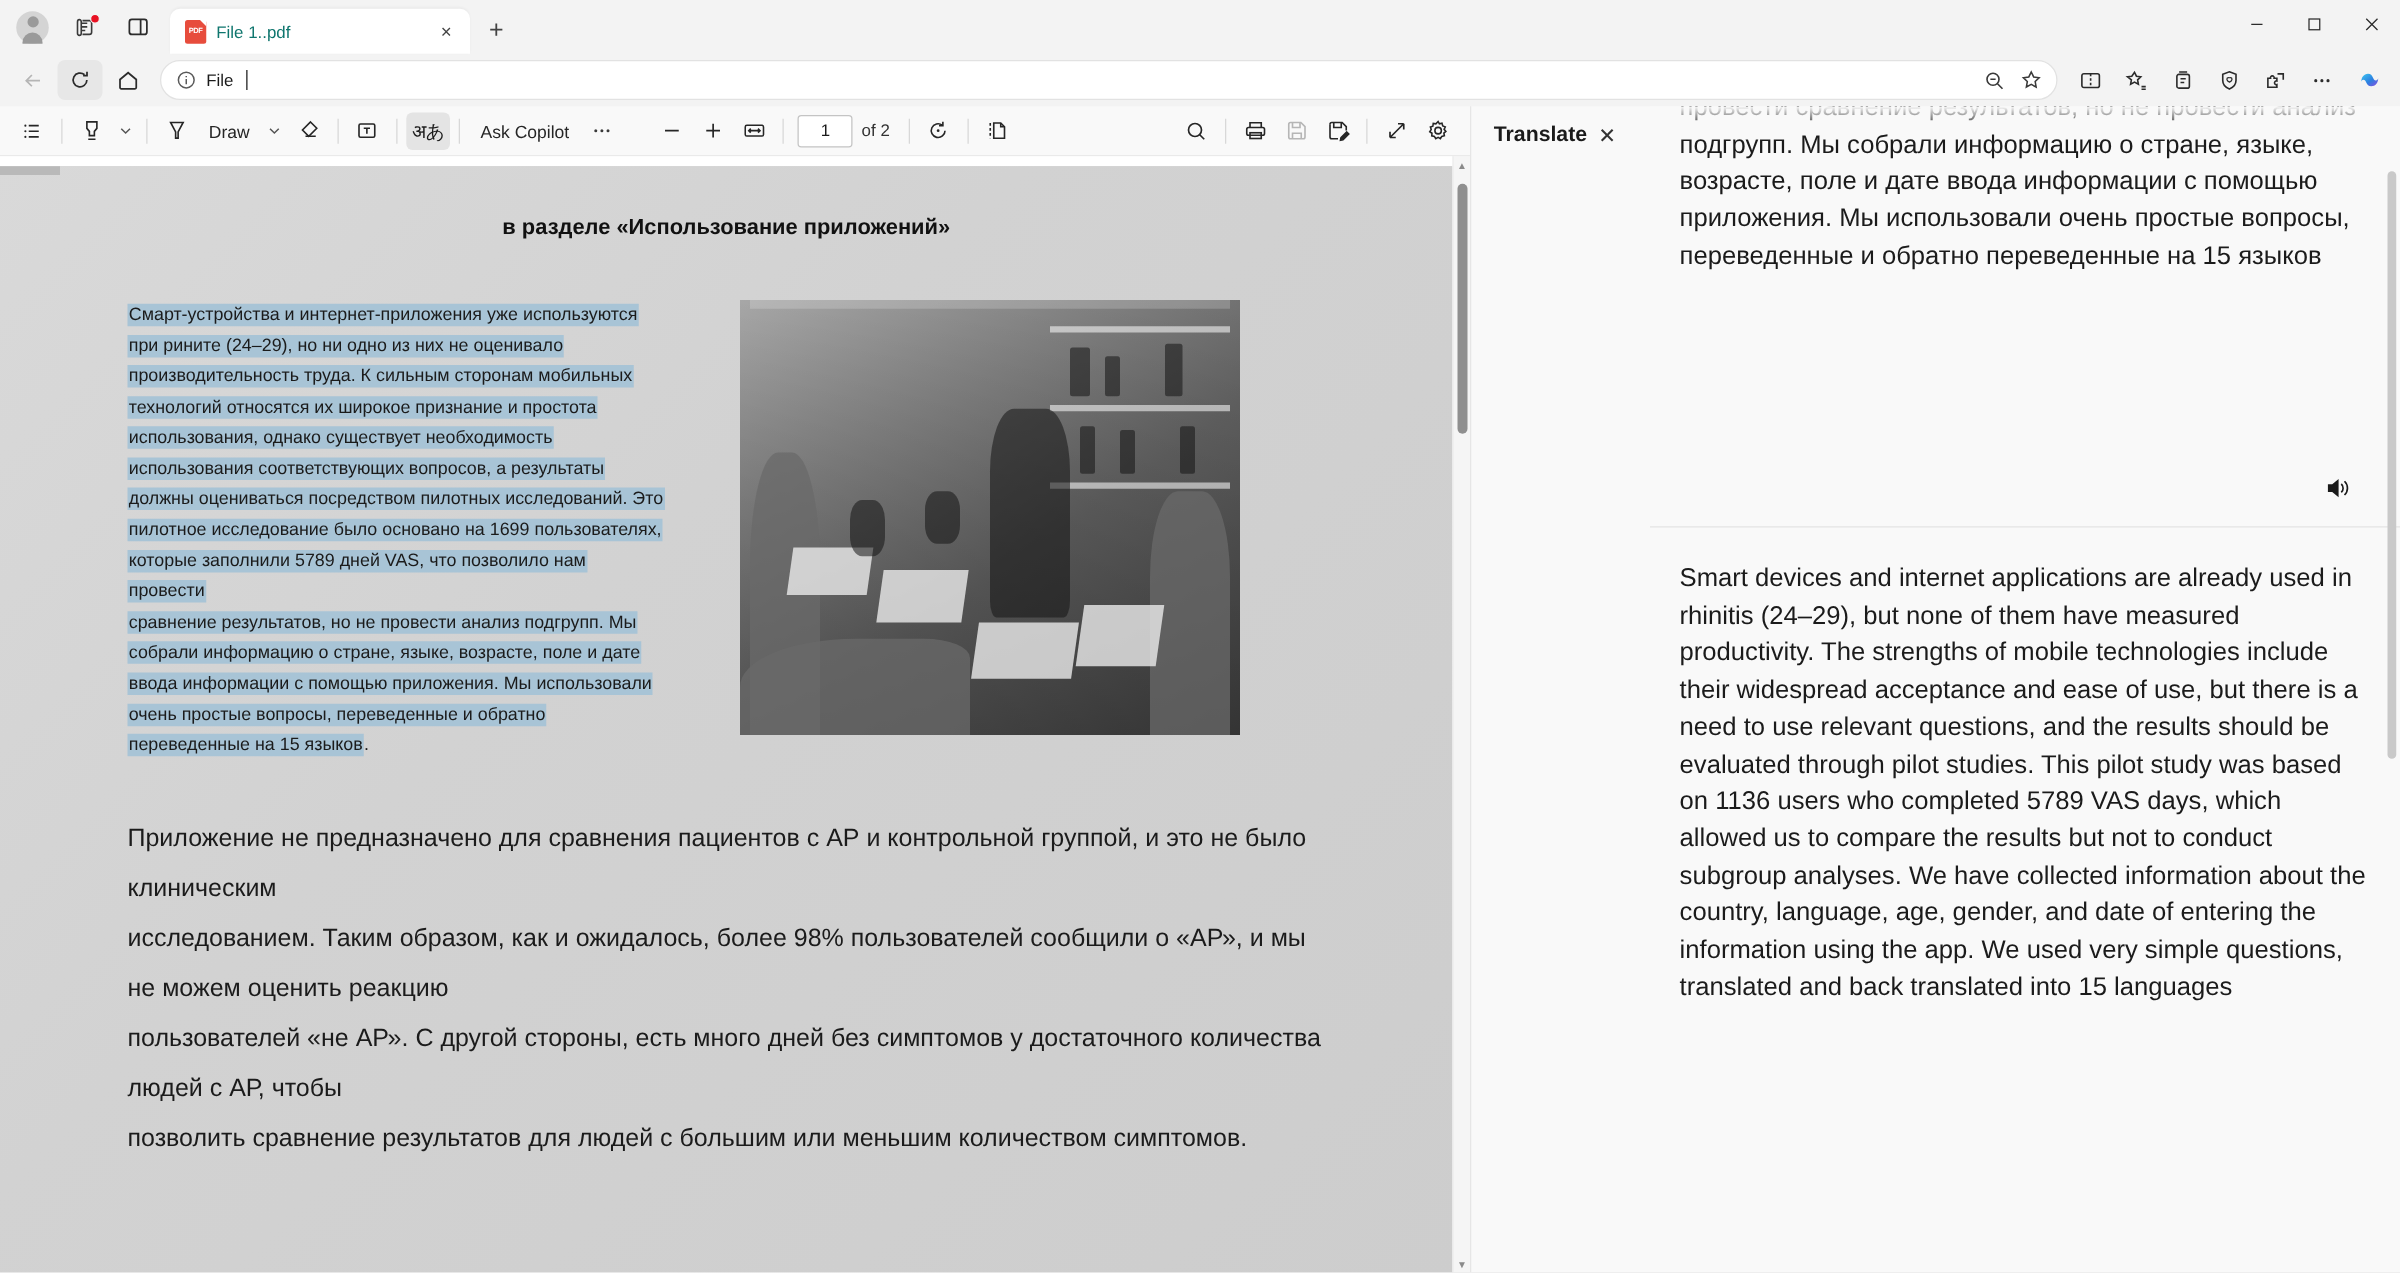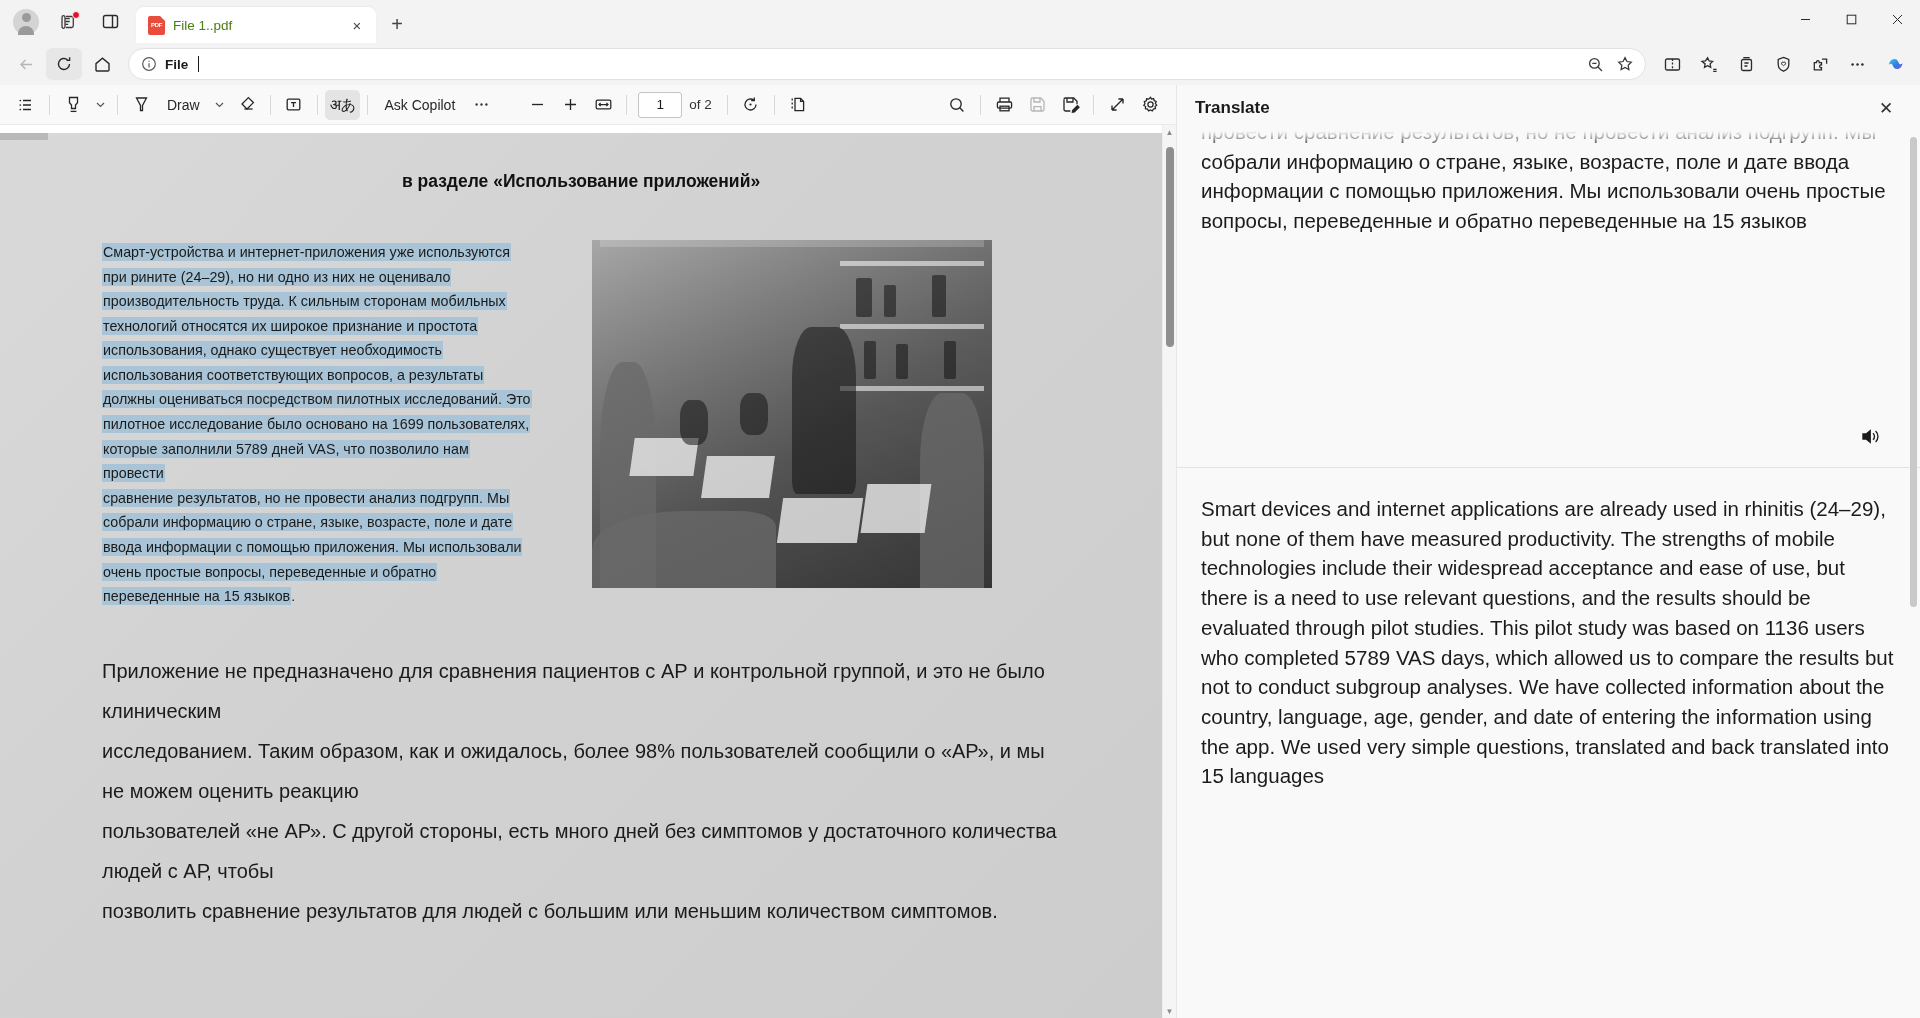--- a/index.html
+++ b/index.html
@@ -58,21 +58,21 @@
     position: relative;
     display: flex; align-items: center; justify-content: center;
     font-size: 6px; color: #fff; font-weight: bold; letter-spacing: -0.3px;
   }
   .pdf-icon::after {
     content: ""; position: absolute; top: 0; right: 0;
     border-width: 0 5px 5px 0; border-style: solid;
     border-color: transparent #ffffff transparent transparent;
   }
   .tab-title {
-    flex: 1; font-size: 13.5px; color: #4d7c0f;
+    flex: 1; font-size: 13.5px; color: #0f766e;
     white-space: nowrap; overflow: hidden; text-overflow: ellipsis;
   }
   .tab-close {
     width: 22px; height: 22px; border-radius: 4px;
     display: flex; align-items: center; justify-content: center;
     font-size: 15px; color: #444; cursor: pointer; line-height: 1;
   }
   .newtab {
     width: 34px; height: 34px; margin-left: 4px; margin-bottom: 2px;
     display: flex; align-items: center; justify-content: center;
@@ -100,21 +100,20 @@
   }
   .nav-btn.active-bg { background: #e7e7e7; }
   .nav-btn.disabled { color: #b5b5b5; }
 
   .omnibox {
     flex: 1; height: 32px; margin: 0 6px;
     background: #ffffff; border-radius: 16px;
     display: flex; align-items: center;
     padding: 0 6px 0 12px; gap: 8px;
     border: 1px solid #e2e2e2;
-    font-weight: bold;
   }
   .omnibox-url {
     font-size: 13.5px; color: #1b1b1b; flex: 1;
     display: flex; align-items: center; gap: 10px;
   }
   .caret {
     display: inline-block; width: 1px; height: 16px; background: #1b1b1b;
   }
   .omni-actions { display: flex; align-items: center; gap: 2px; }
   .omni-btn {
@@ -233,21 +232,21 @@
     font-size: 8px; color: #8a8a8a; cursor: pointer;
   }
   .sb-thumb {
     position: absolute; left: 3px; width: 8px; border-radius: 4px;
     background: #8f8f8f; cursor: pointer;
   }
 
   
   .translate-panel {
     width: 766px; background: #f9f9f9;
-    display: flex; flex-direction: column;
+    display: flex; flex-direction: row;
     border-left: 1px solid #e6e6e6;
     position: relative;
   }
   .tp-header {
     height: 46px; display: flex; align-items: center;
     padding: 0 18px; flex: 0 0 auto;
   }
   .tp-title { font-size: 17px; color: #1b1b1b; font-weight: 600; }
   .tp-close {
     margin-left: auto; width: 32px; height: 32px; border-radius: 5px;

